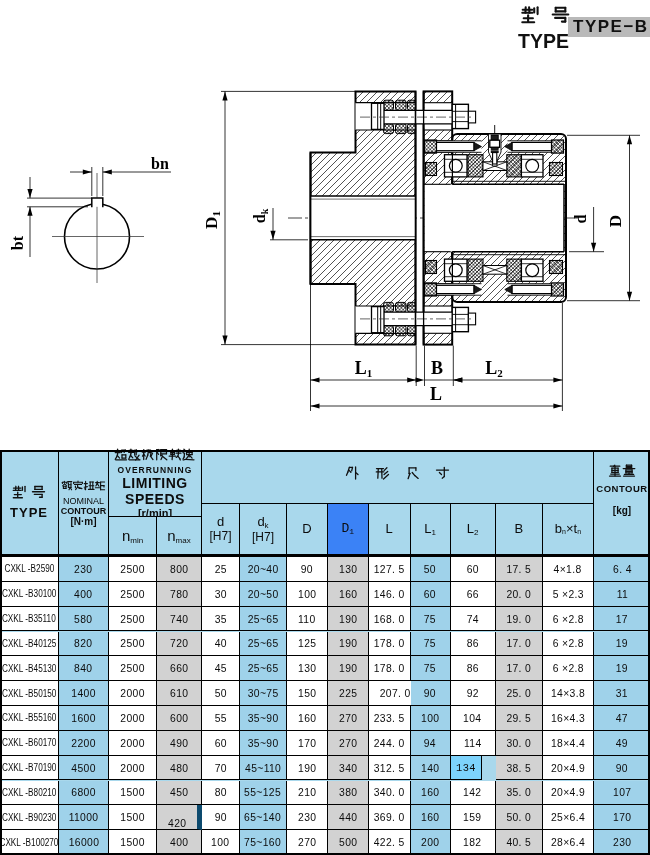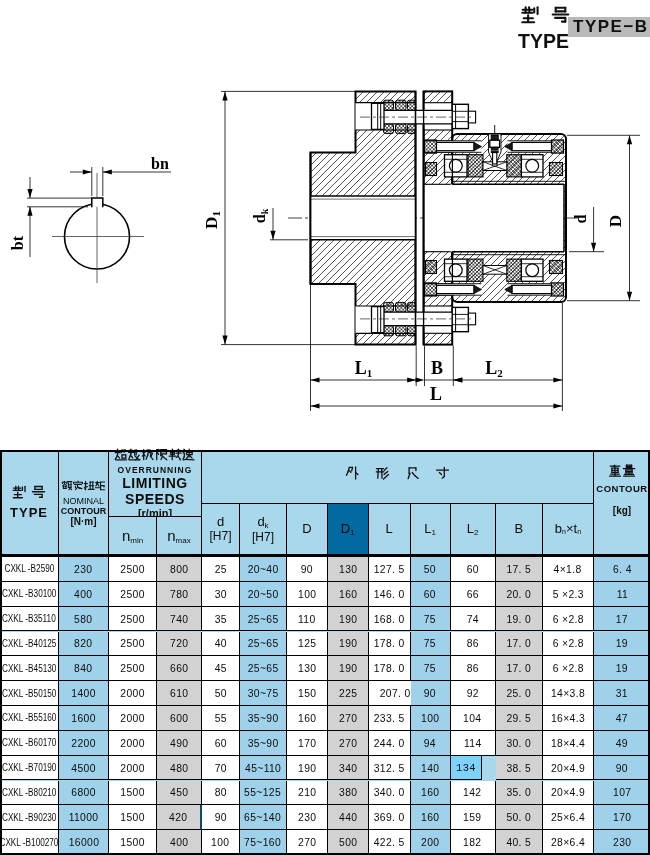--- a/index.html
+++ b/index.html
@@ -604,21 +604,21 @@
   </div>
 
 <div class="cell" style="left:240.0px;top:503.5px;width:47.0px;height:50.5px;background:#a9d8ec;border-right:1.0px solid #000;">
     <div style="font-size:13px">d<sub style="font-size:8px">k</sub><div style="font-size:12px">[H7]</div></div>
   </div>
 
 <div class="cell" style="left:287.0px;top:503.5px;width:41.0px;height:50.5px;background:#a9d8ec;border-right:1.0px solid #000;">
     <div style="font-size:13px">D</div>
   </div>
 
-<div class="cell" style="left:328.0px;top:503.5px;width:40.5px;height:50.5px;background:#0369a1;border-right:1.0px solid #000;">
+<div class="cell" style="left:328.0px;top:503.5px;width:40.5px;height:50.5px;background:#3b82f6;border-right:1.0px solid #000;font-family:Liberation Mono, monospace;">
     <div style="font-size:13px">D<sub style="font-size:8px">1</sub></div>
   </div>
 
 <div class="cell" style="left:368.5px;top:503.5px;width:42.0px;height:50.5px;background:#a9d8ec;border-right:1.0px solid #000;">
     <div style="font-size:13px">L</div>
   </div>
 
 <div class="cell" style="left:410.5px;top:503.5px;width:40.0px;height:50.5px;background:#a9d8ec;border-right:1.0px solid #000;">
     <div style="font-size:13px">L<sub style="font-size:8px">1</sub></div>
   </div>
@@ -1098,21 +1098,21 @@
 
 <div class="cell" style="left:0.0px;top:805.33px;width:59.0px;height:24.83px;background:#fff;border-right:1px solid #000;border-bottom:1px solid #000;">
     <span style="font-size:10px;white-space:nowrap;transform:scaleX(0.82);transform-origin:center;display:inline-block">CXKL -B90230</span>
   </div>
 <div class="cell" style="left:59.0px;top:805.33px;width:50.0px;height:24.83px;background:#9fd2ea;border-right:1px solid #000;border-bottom:1px solid #000;">
     <span style="font-size:11.5px;letter-spacing:0.4px;white-space:nowrap;display:inline-block;transform:scaleX(0.9)">11000</span>
   </div>
 <div class="cell" style="left:109.0px;top:805.33px;width:48.0px;height:24.83px;background:#fff;border-right:1px solid #000;border-bottom:1px solid #000;">
     <span style="font-size:11.5px;letter-spacing:0.4px;white-space:nowrap;display:inline-block;transform:scaleX(0.9)">1500</span>
   </div>
-<div class="cell" style="left:157.0px;top:805.33px;width:45.0px;height:24.83px;background:#d2d2d2;border-right:2px solid #0c4a6e;border-bottom:1px solid #000;">
+<div class="cell" style="left:157.0px;top:805.33px;width:45.0px;height:24.83px;background:#d2d2d2;border-right:5px solid #0c4a6e;border-bottom:1px solid #000;align-items:flex-end;">
     <span style="font-size:11.5px;letter-spacing:0.4px;white-space:nowrap;display:inline-block;transform:scaleX(0.9)">420</span>
   </div>
 <div class="cell" style="left:202.0px;top:805.33px;width:38.0px;height:24.83px;background:#fff;border-right:1px solid #000;border-bottom:1px solid #000;">
     <span style="font-size:11.5px;letter-spacing:0.4px;white-space:nowrap;display:inline-block;transform:scaleX(0.9)">90</span>
   </div>
 <div class="cell" style="left:240.0px;top:805.33px;width:47.0px;height:24.83px;background:#9fd2ea;border-right:1px solid #000;border-bottom:1px solid #000;">
     <span style="font-size:11.5px;letter-spacing:0.4px;white-space:nowrap;display:inline-block;transform:scaleX(0.9)">65~140</span>
   </div>
 <div class="cell" style="left:287.0px;top:805.33px;width:41.0px;height:24.83px;background:#fff;border-right:1px solid #000;border-bottom:1px solid #000;">
     <span style="font-size:11.5px;letter-spacing:0.4px;white-space:nowrap;display:inline-block;transform:scaleX(0.9)">230</span>

